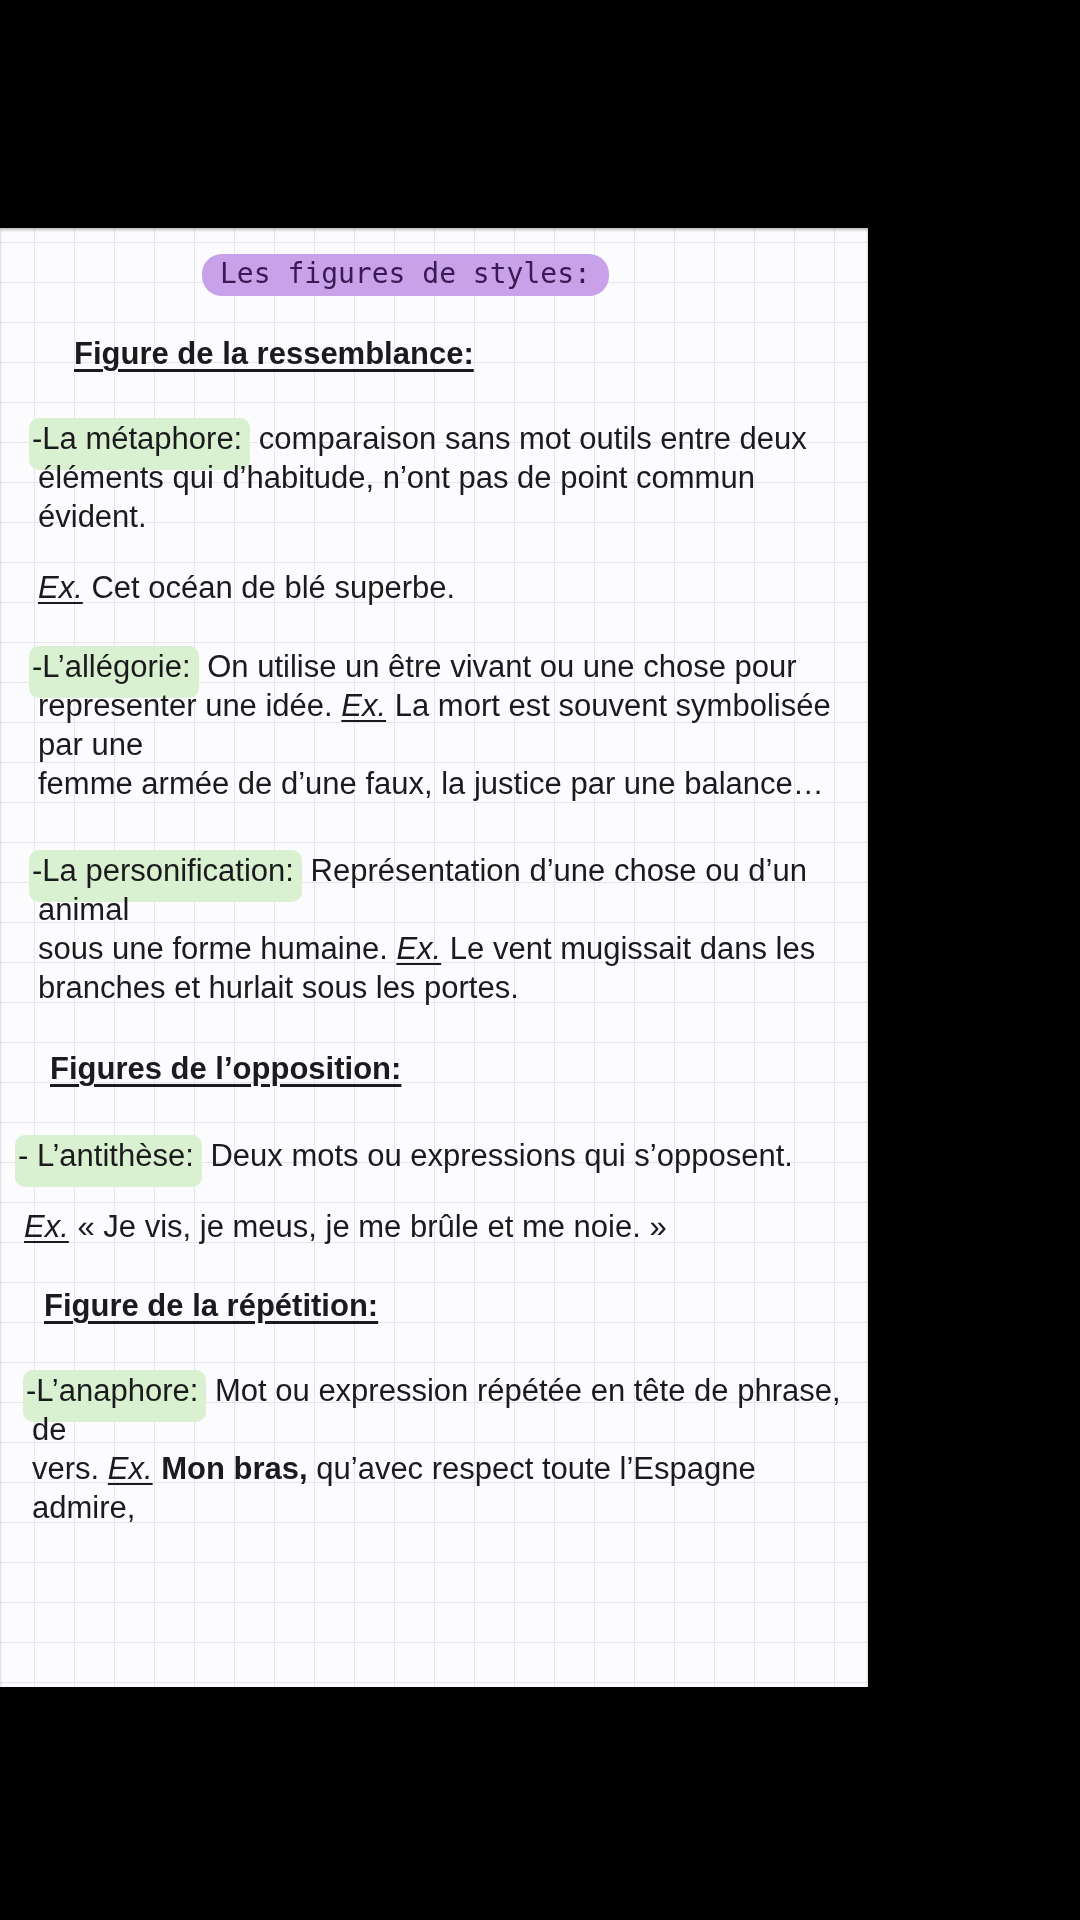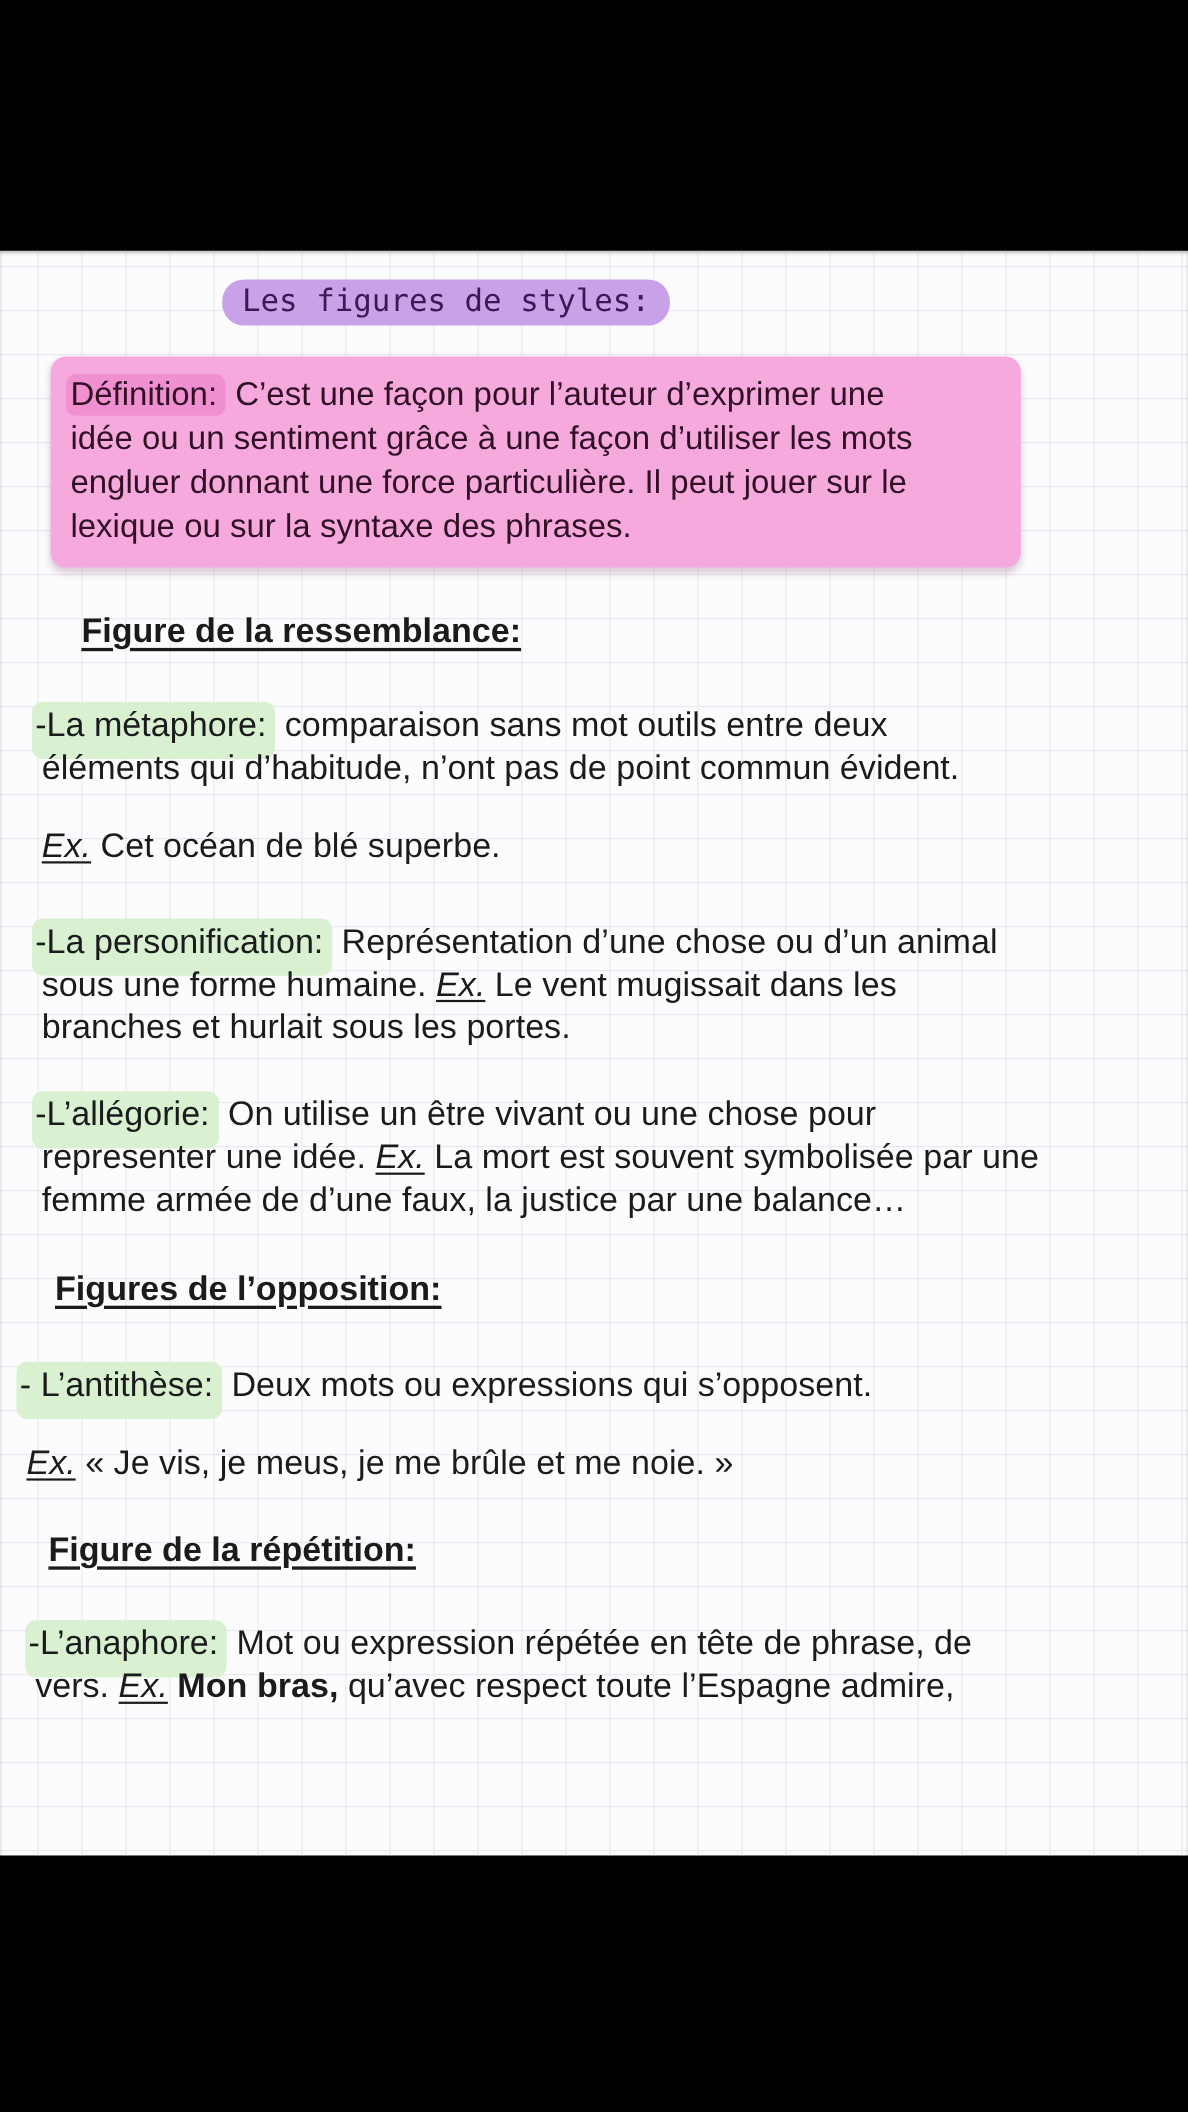--- a/index.html
+++ b/index.html
@@ -14,21 +14,21 @@
     --definition-ink:#311026;
   }
   *{margin:0;padding:0;box-sizing:border-box;}
   html,body{width:1080px;height:1920px;background:#000;}
   body{font-family:"Liberation Sans", sans-serif;color:var(--ink);}
   .screen{position:relative;width:1080px;height:1920px;background:#000;overflow:hidden;}
   .bar{width:100%;background:#000;}
   .bar.top{height:228px;}
   .bar.bottom{height:233px;}
   .paper{
-    width:1080px;height:1459px;
+    width:868px;height:1459px;
     background-color:var(--paper);
     background-image:
       linear-gradient(to right, var(--grid-line) 1px, transparent 1px),
       linear-gradient(to bottom, var(--grid-line) 1px, transparent 1px);
     background-size:40px 40px;
     background-position:-6px 14px;
     padding:26px 26px 0 38px;
     box-shadow:inset 0 2px 3px rgba(0,0,0,0.25);
   }
   
@@ -100,37 +100,33 @@
 </head>
 <body>
 
 <div class="screen">
   <div class="bar top"></div>
 
   <div class="paper">
 
     <div class="title-row"><span class="title-hl">Les figures de styles:</span></div>
 
-    <div class="defbox"><span class="deflabel">Définition:</span> <span>C’est une façon pour l’auteur d’exprimer une
-idée ou un sentiment grâce à une façon d’utiliser les mots
-engluer donnant une force particulière. Il peut jouer sur le
-lexique ou sur la syntaxe des phrases.</span></div>
 
     <h2 class="heading h-ressemblance">Figure de la ressemblance:</h2>
 
     <p class="entry e-metaphore"><mark class="hl">-La métaphore:</mark> <span>comparaison sans mot outils entre deux
 éléments qui d’habitude, n’ont pas de point commun évident.</span><span class="exline"><span class="ex">Ex.</span> <span>Cet océan de blé superbe.</span></span></p>
 
+    <p class="entry e-allegorie"><mark class="hl">-L’allégorie:</mark> <span>On utilise un être vivant ou une chose pour
+representer une idée.</span> <span class="ex">Ex.</span> <span>La mort est souvent symbolisée par une
+femme armée de d’une faux, la justice par une balance…</span></p>
+
     <p class="entry e-personification"><mark class="hl">-La personification:</mark> <span>Représentation d’une chose ou d’un animal
 sous une forme humaine.</span> <span class="ex">Ex.</span> <span>Le vent mugissait dans les
 branches et hurlait sous les portes.</span></p>
-
-    <p class="entry e-allegorie"><mark class="hl">-L’allégorie:</mark> <span>On utilise un être vivant ou une chose pour
-representer une idée.</span> <span class="ex">Ex.</span> <span>La mort est souvent symbolisée par une
-femme armée de d’une faux, la justice par une balance…</span></p>
 
     <h2 class="heading h-opposition">Figures de l’opposition:</h2>
 
     <p class="entry e-antithese"><mark class="hl">- L’antithèse:</mark> <span>Deux mots ou expressions qui s’opposent.</span><span class="exline"><span class="ex">Ex.</span> <span>« Je vis, je meus, je me brûle et me noie. »</span></span></p>
 
     <h2 class="heading h-repetition">Figure de la répétition:</h2>
 
     <p class="entry e-anaphore"><mark class="hl">-L’anaphore:</mark> <span>Mot ou expression répétée en tête de phrase, de
 vers.</span> <span class="ex">Ex.</span> <span class="vb">Mon bras,</span> <span>qu’avec respect toute l’Espagne admire,</span></p>
 

